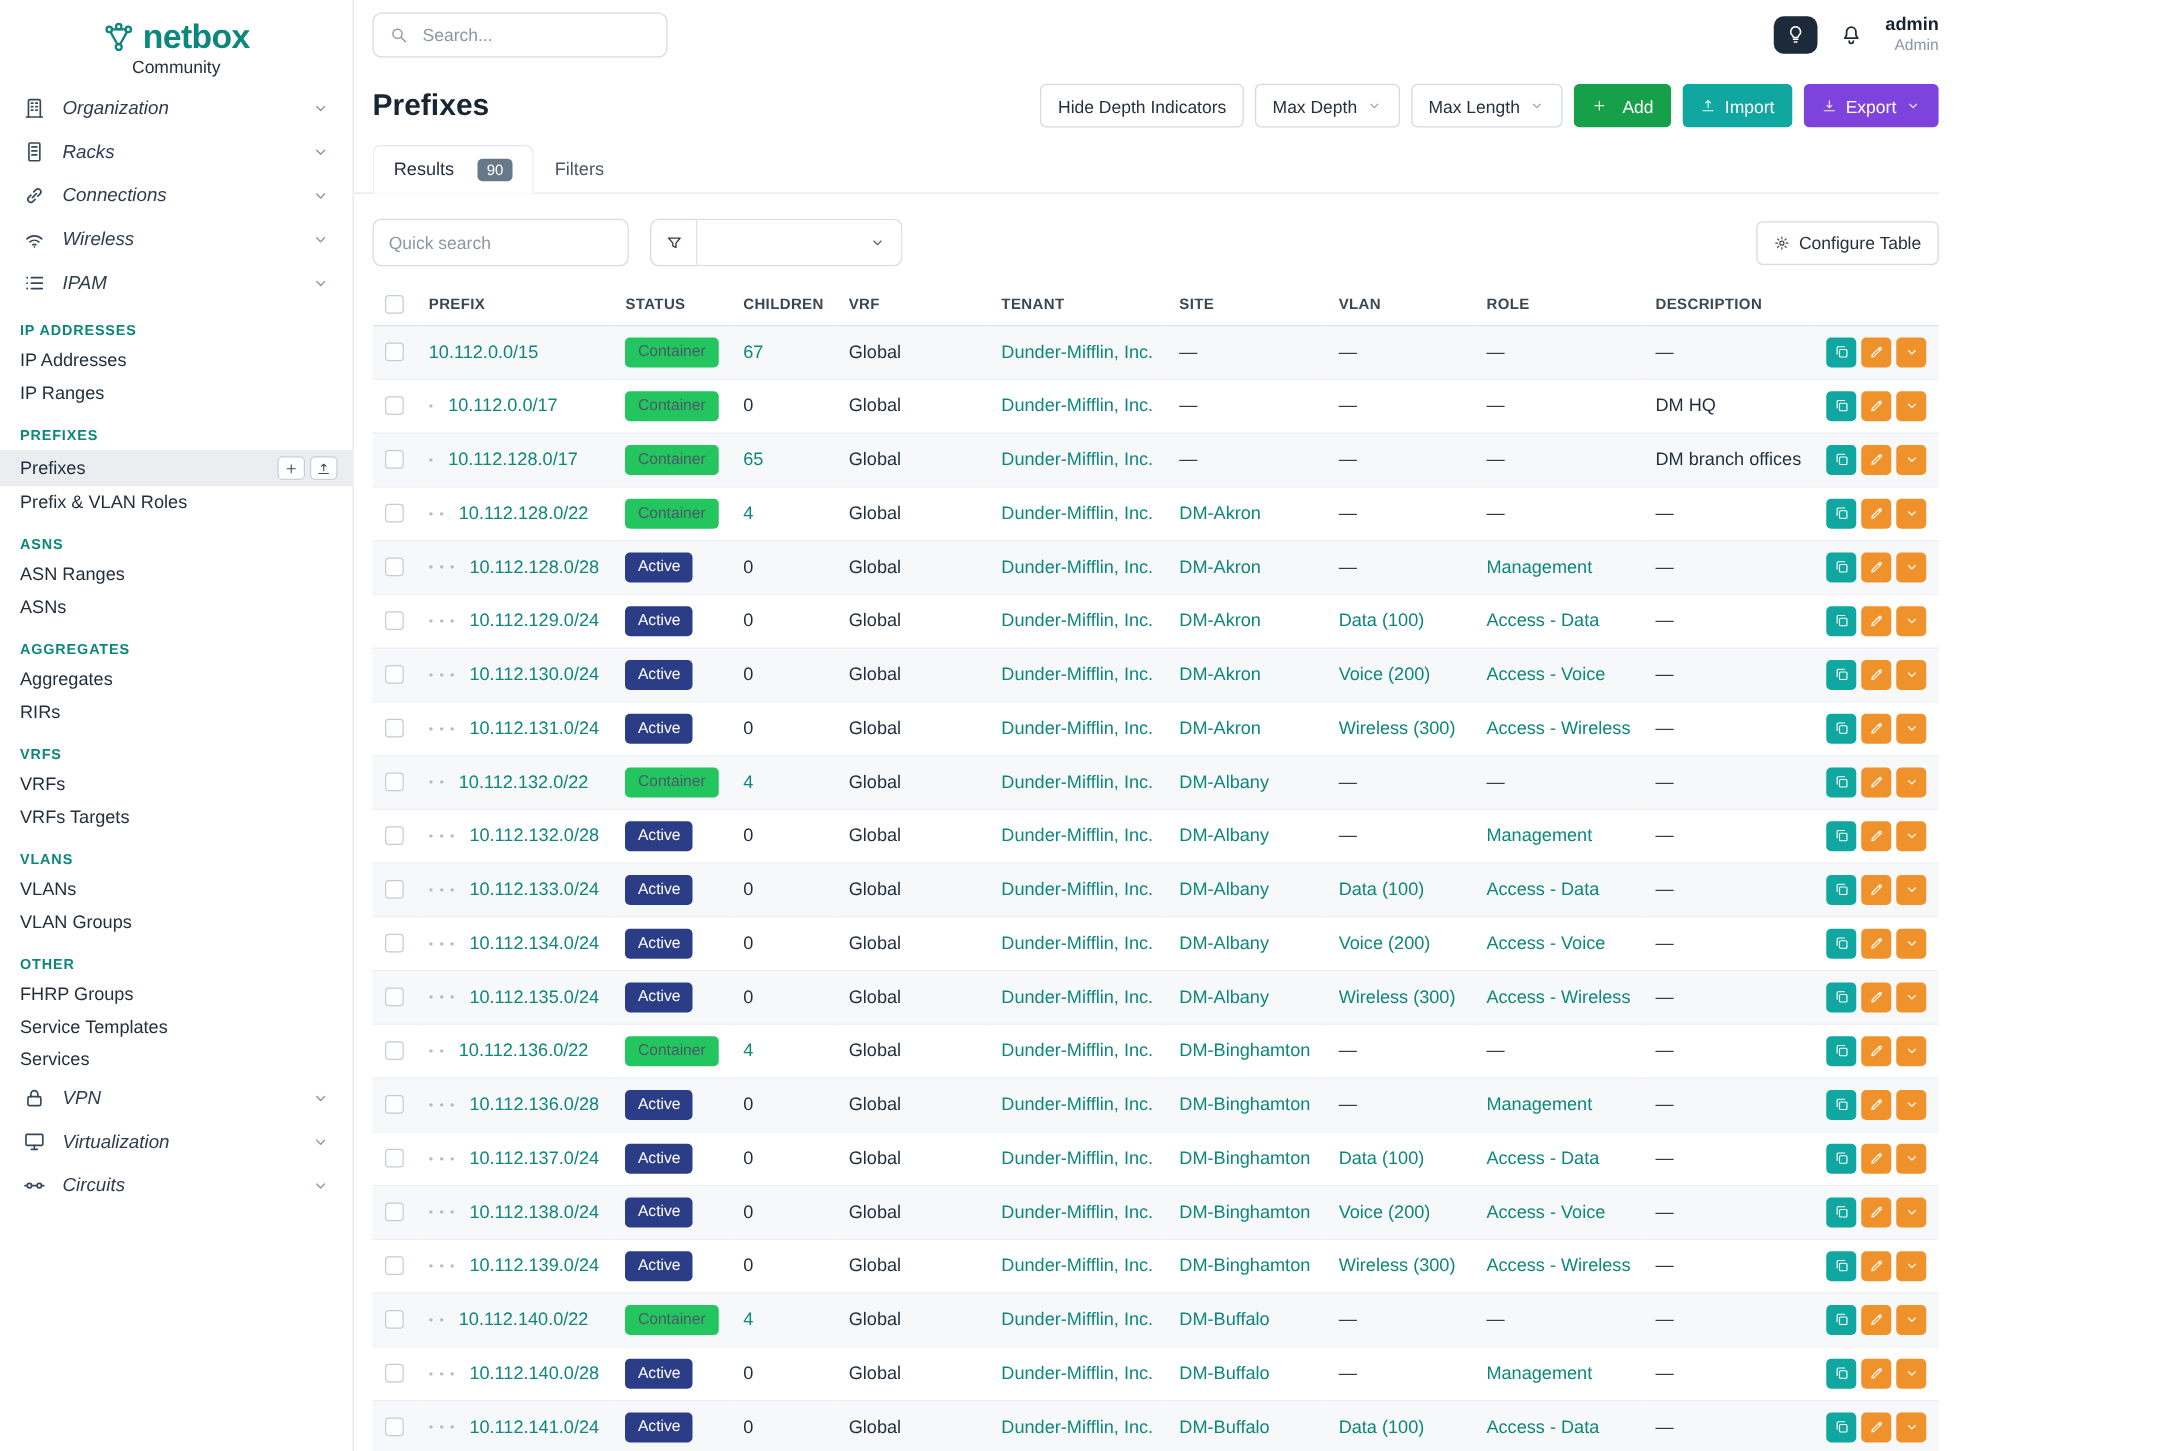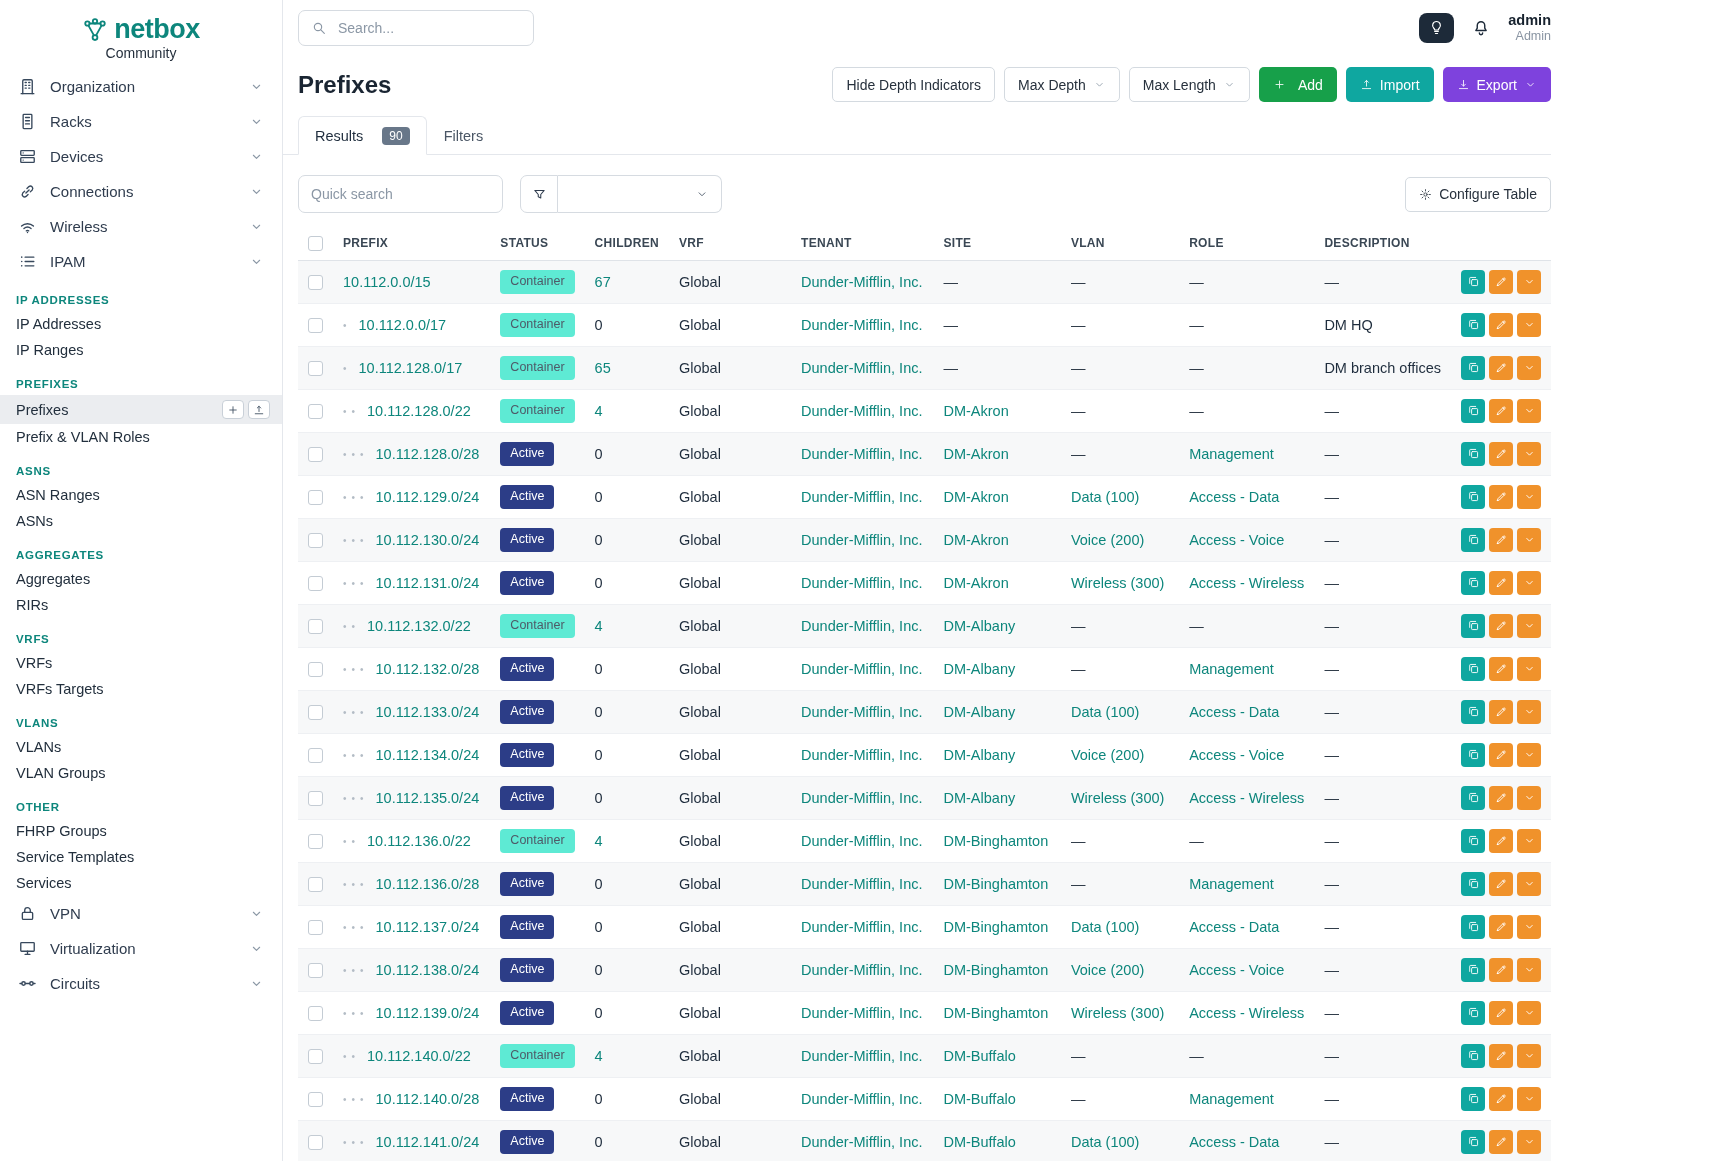--- a/index.html
+++ b/index.html
@@ -15,21 +15,21 @@
 
   
   .sidebar { width:283px; min-width:283px; height:100%; border-right:1px solid #e4e7ec; overflow:hidden; background:#fff; }
   .brand { display:flex; flex-direction:column; align-items:center; padding:14px 0 8px; }
   .brand-row { display:flex; align-items:center; gap:6px; color:#0d867c; }
   .brand-row .icon svg { width:26px; height:26px; }
   .brand-name { font-size:27px; font-weight:700; letter-spacing:-0.5px; }
   .brand-sub { font-size:14px; color:#25303d; margin-top:0px; }
   .nav-item { display:flex; align-items:center; gap:13px; padding:8px 18px; font-size:15px; color:#2f3c4e; cursor:pointer; }
   .nav-icon { color:#37485c; } .nav-icon svg { width:19px; height:19px; }
-  .nav-label { flex:1; }
+  .nav-label { flex:1;font-style:italic; }
   .nav-chevron { color:#8a97a5; } .nav-chevron svg { width:15px; height:15px; }
   .section-title { color:#0d867c; font-size:11.5px; font-weight:700; letter-spacing:.7px; padding:15px 18px 5px 16px; }
   .section-item { display:flex; align-items:center; padding:5px 12px 5px 16px; font-size:14.5px; color:#222f3d; text-decoration:none; }
   .section-item.active { background:#ebedf0; }
   .si-label { flex:1; }
   .si-btns { display:flex; gap:4px; }
   .mini-btn { width:22px; height:19px; border:1px solid #c9d0d8; border-radius:4px; background:#fff; color:#3a4a5c; display:inline-flex; align-items:center; justify-content:center; padding:0; }
   .mini-btn svg { width:12px; height:12px; }
 
   
@@ -77,21 +77,21 @@
   
   .table-wrap { padding-left:15px; }
   table { border-collapse:collapse; width:100%; table-layout:auto; }
   thead th { text-align:left; font-size:12px; color:#3a4754; font-weight:700; letter-spacing:.3px; padding:8px 10px 9px; border-bottom:1px solid #dfe3e8; white-space:nowrap; }
   tbody td { font-size:14.5px; padding:9px 10px; border-bottom:1px solid #eef0f3; white-space:nowrap; }
   tbody tr:nth-child(odd) { background:#f7f8f9; }
   .col-check { width:34px; }
   .link { color:#0d867c; text-decoration:none; }
   .dots { color:#b3bcc5; font-size:10px; letter-spacing:5px; margin-right:7px; vertical-align:1px; }
   .badge { display:inline-block; font-size:12.5px; padding:4px 10px; border-radius:4px; line-height:1.25; }
-  .b-container { background:#5eead4; color:#4e5a68; }
+  .b-container { background:#22c55e; color:#4e5a68; }
   .b-active { background:#2c3d87; color:#fff; }
   .dash { color:#313d4a; }
   .desc { color:#1f2d3d; }
   input[type="checkbox"] { appearance:none; width:15px; height:15px; border:1px solid #c4ccd4; border-radius:3px; background:#fff; margin:0; vertical-align:middle; cursor:pointer; }
   .abtns { display:inline-flex; gap:4px; }
   .abtn { width:24px; height:24px; border-radius:4px; border:none; color:#fff; display:inline-flex; align-items:center; justify-content:center; padding:0; }
   .abtn svg { width:13px; height:13px; }
   .abtn.teal { background:#0fa7a0; }
   .abtn.orange { background:#f0922b; }
 </style>
@@ -131,35 +131,20 @@
         </span>
       </div>
       <div class="nav-item">
         <span class="nav-icon">
           <svg viewBox="0 0 24 24" fill="none" stroke="currentColor" stroke-width="1.7" stroke-linecap="round" stroke-linejoin="round">
             <rect x="6.5" y="3" width="11" height="18" rx="1"></rect>
             <path d="M9.5 7h5M9.5 11h5M9.5 15h5"></path>
           </svg>
         </span>
         <span class="nav-label">Racks</span>
-        <span class="nav-chevron">
-          <svg viewBox="0 0 24 24" fill="none" stroke="currentColor" stroke-width="1.7" stroke-linecap="round" stroke-linejoin="round">
-            <path d="M7 10l5 5 5-5"></path>
-          </svg>
-        </span>
-      </div>
-      <div class="nav-item">
-        <span class="nav-icon">
-          <svg viewBox="0 0 24 24" fill="none" stroke="currentColor" stroke-width="1.7" stroke-linecap="round" stroke-linejoin="round">
-            <rect x="3.5" y="4.5" width="17" height="6" rx="1"></rect>
-            <rect x="3.5" y="13.5" width="17" height="6" rx="1"></rect>
-            <path d="M6.5 7.5h.01M6.5 16.5h.01"></path>
-          </svg>
-        </span>
-        <span class="nav-label">Devices</span>
         <span class="nav-chevron">
           <svg viewBox="0 0 24 24" fill="none" stroke="currentColor" stroke-width="1.7" stroke-linecap="round" stroke-linejoin="round">
             <path d="M7 10l5 5 5-5"></path>
           </svg>
         </span>
       </div>
       <div class="nav-item">
         <span class="nav-icon">
           <svg viewBox="0 0 24 24" fill="none" stroke="currentColor" stroke-width="1.7" stroke-linecap="round" stroke-linejoin="round">
             <path d="M10 14l4-4"></path>

